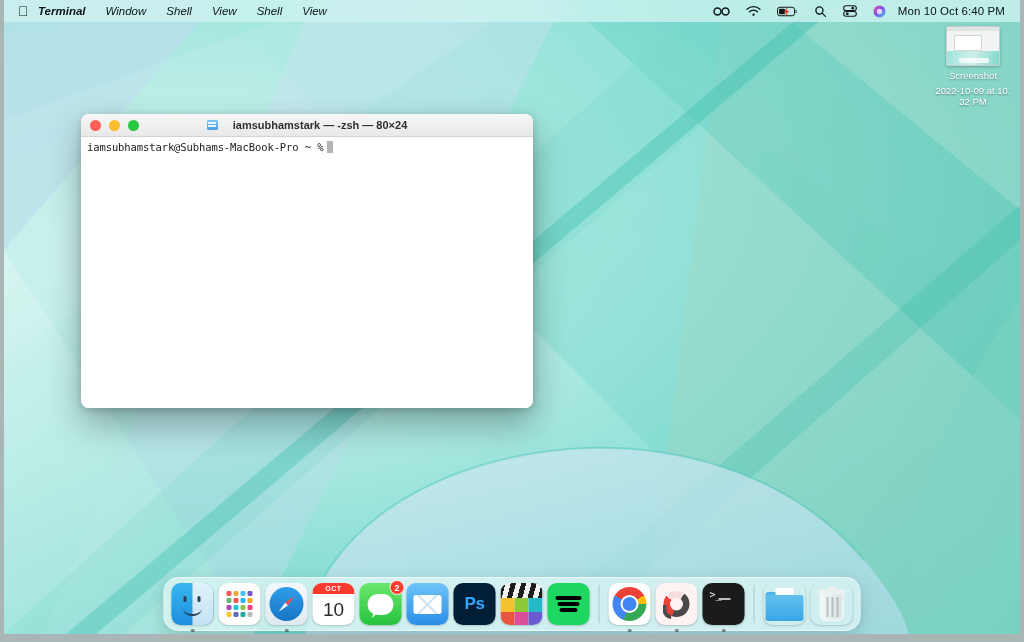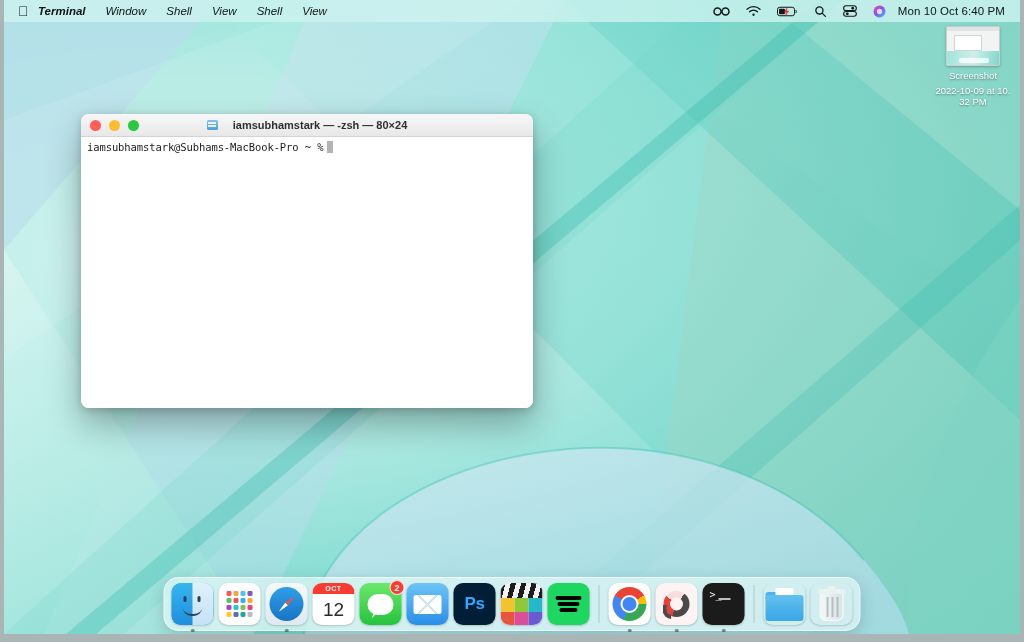--- a/index.html
+++ b/index.html
@@ -444,21 +444,21 @@
               <div class="needle"></div>
             </div>
       </div>
       <div class="dot"></div>
     </div>
 
     <div class="dock-item">
       <div class="ico i-cal">
         <div style="display:flex;flex-direction:column;width:100%;height:100%">
           <div class="mon">OCT</div>
-          <div class="day">12</div>
+          <div class="day">10</div>
         </div>
       </div>
     </div>
 
     <div class="dock-item">
       <div class="badge">2</div>
       <div class="ico i-msg">
             <div class="bub"></div>
           </div>
     </div>

